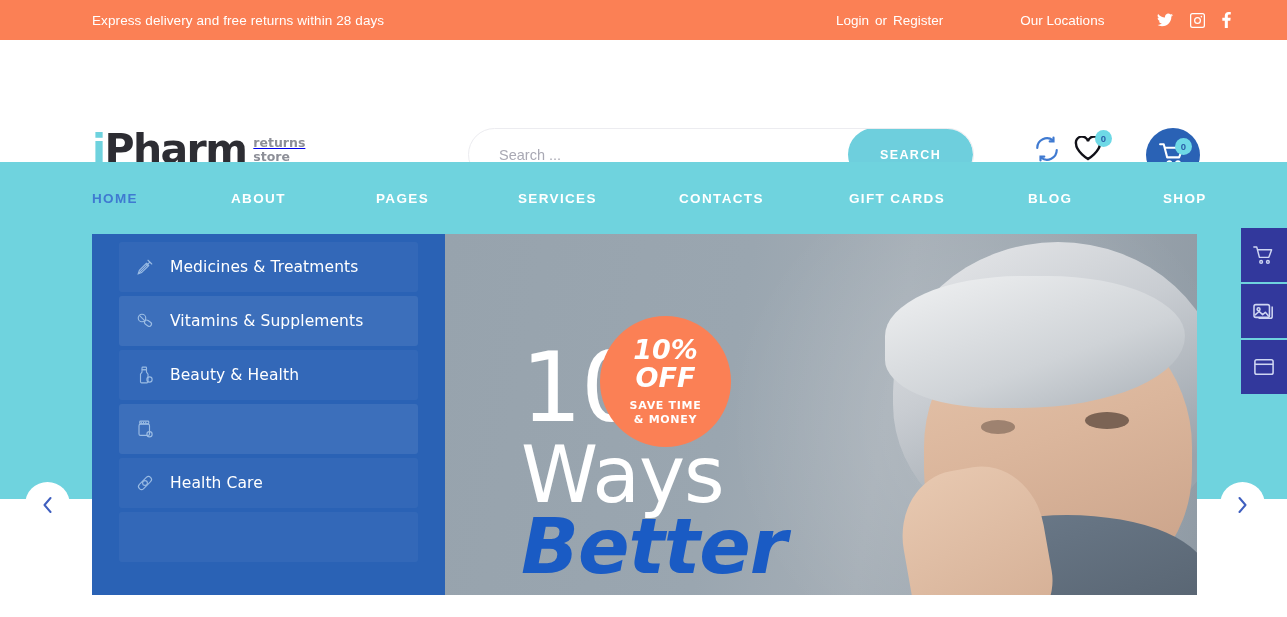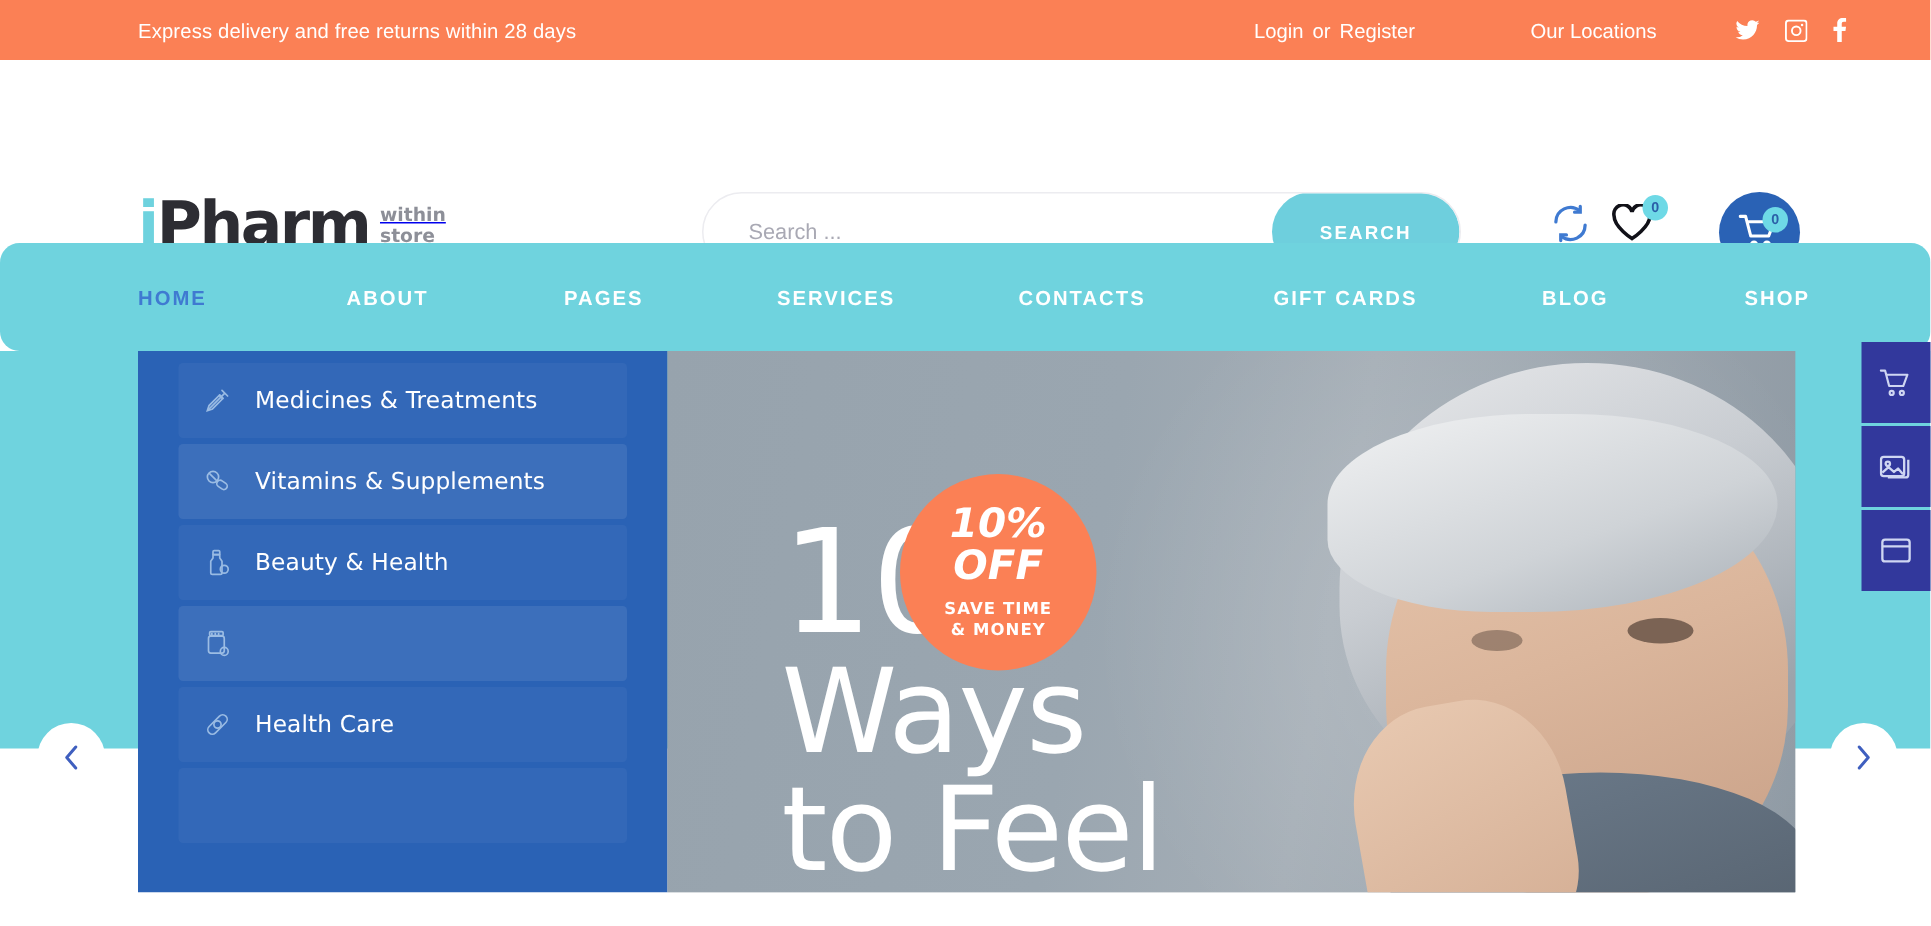--- a/index.html
+++ b/index.html
@@ -153,21 +153,20 @@
   }
   .cart-btn .badge { top: 10px; right: 8px; }
 
   
   .nav {
     height: 72px;
     background: #6fd3de;
     display: flex;
     align-items: center;
     position: relative;
-    border-radius: 13px;
   }
   .nav-item {
     position: absolute;
     font-size: 13.5px;
     font-weight: 700;
     letter-spacing: 1.35px;
     color: #ffffff;
     text-decoration: none;
     white-space: nowrap;
   }
@@ -446,21 +445,21 @@
           </svg>
       </a>
     </div>
   </div>
 </div>
 
 <div class="header">
   <a class="logo" href="#">
     <span class="logo-main"><span class="logo-i">i</span><span>Pharm</span></span>
     <span class="logo-sub">
-      <span>within</span><br>
+      <span>returns</span><br>
       <span>store</span>
     </span>
   </a>
 
   <div class="searchwrap">
     <input class="search-input" type="text" placeholder="Search ..." style="">
     <button class="search-btn">SEARCH</button>
   </div>
 
   <div class="header-icons">
@@ -573,21 +572,20 @@
         <div class="face-fringe"></div>
         <div class="face-eye"></div>
         <div class="face-eye2"></div>
         <div class="face-shoulder"></div>
         <div class="face-hand"></div>
       </div>
 
       <div class="slide-head">
         <div class="slide-l1">10</div>
         <div class="slide-l2">Ways</div>
-        <div class="slide-l3">to Feel</div>
         <div class="slide-l4">Better</div>
       </div>
 
       <div class="discount">
         <span class="disc-pct">10%</span>
         <span class="disc-off">OFF</span>
         <span class="disc-sub">
           <span>SAVE TIME</span><br>
           <span>&amp; MONEY</span>
         </span>

